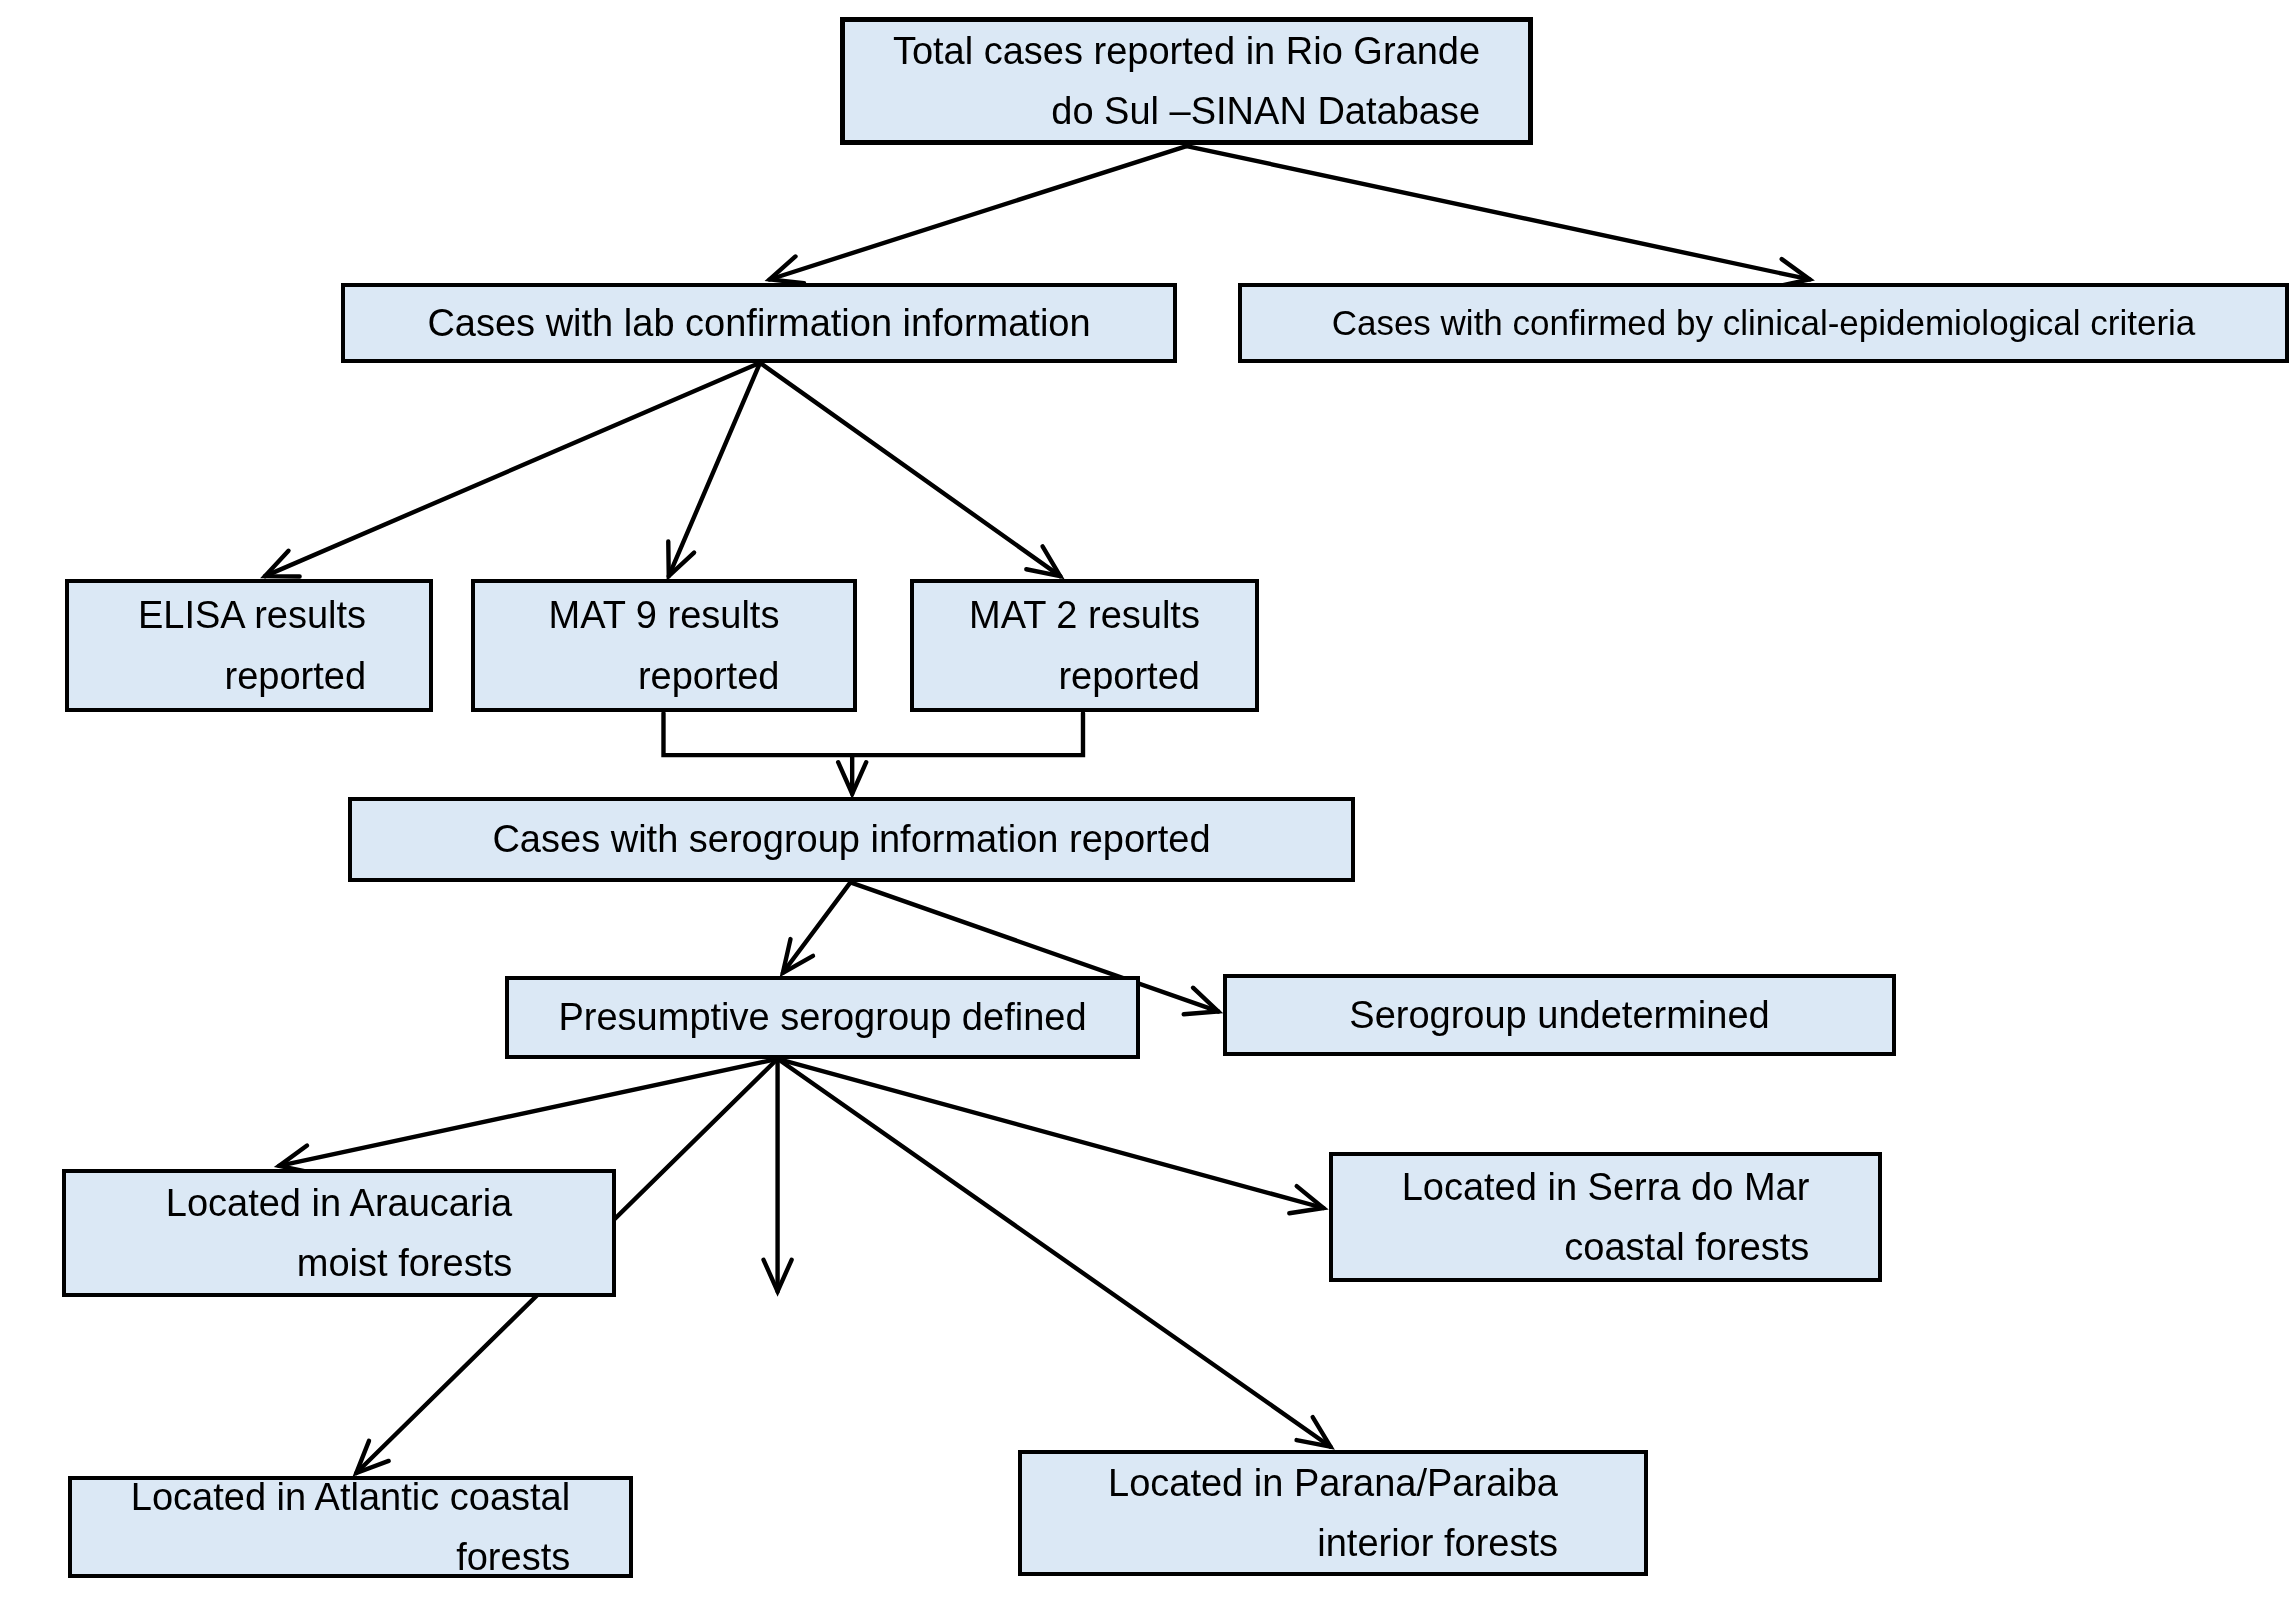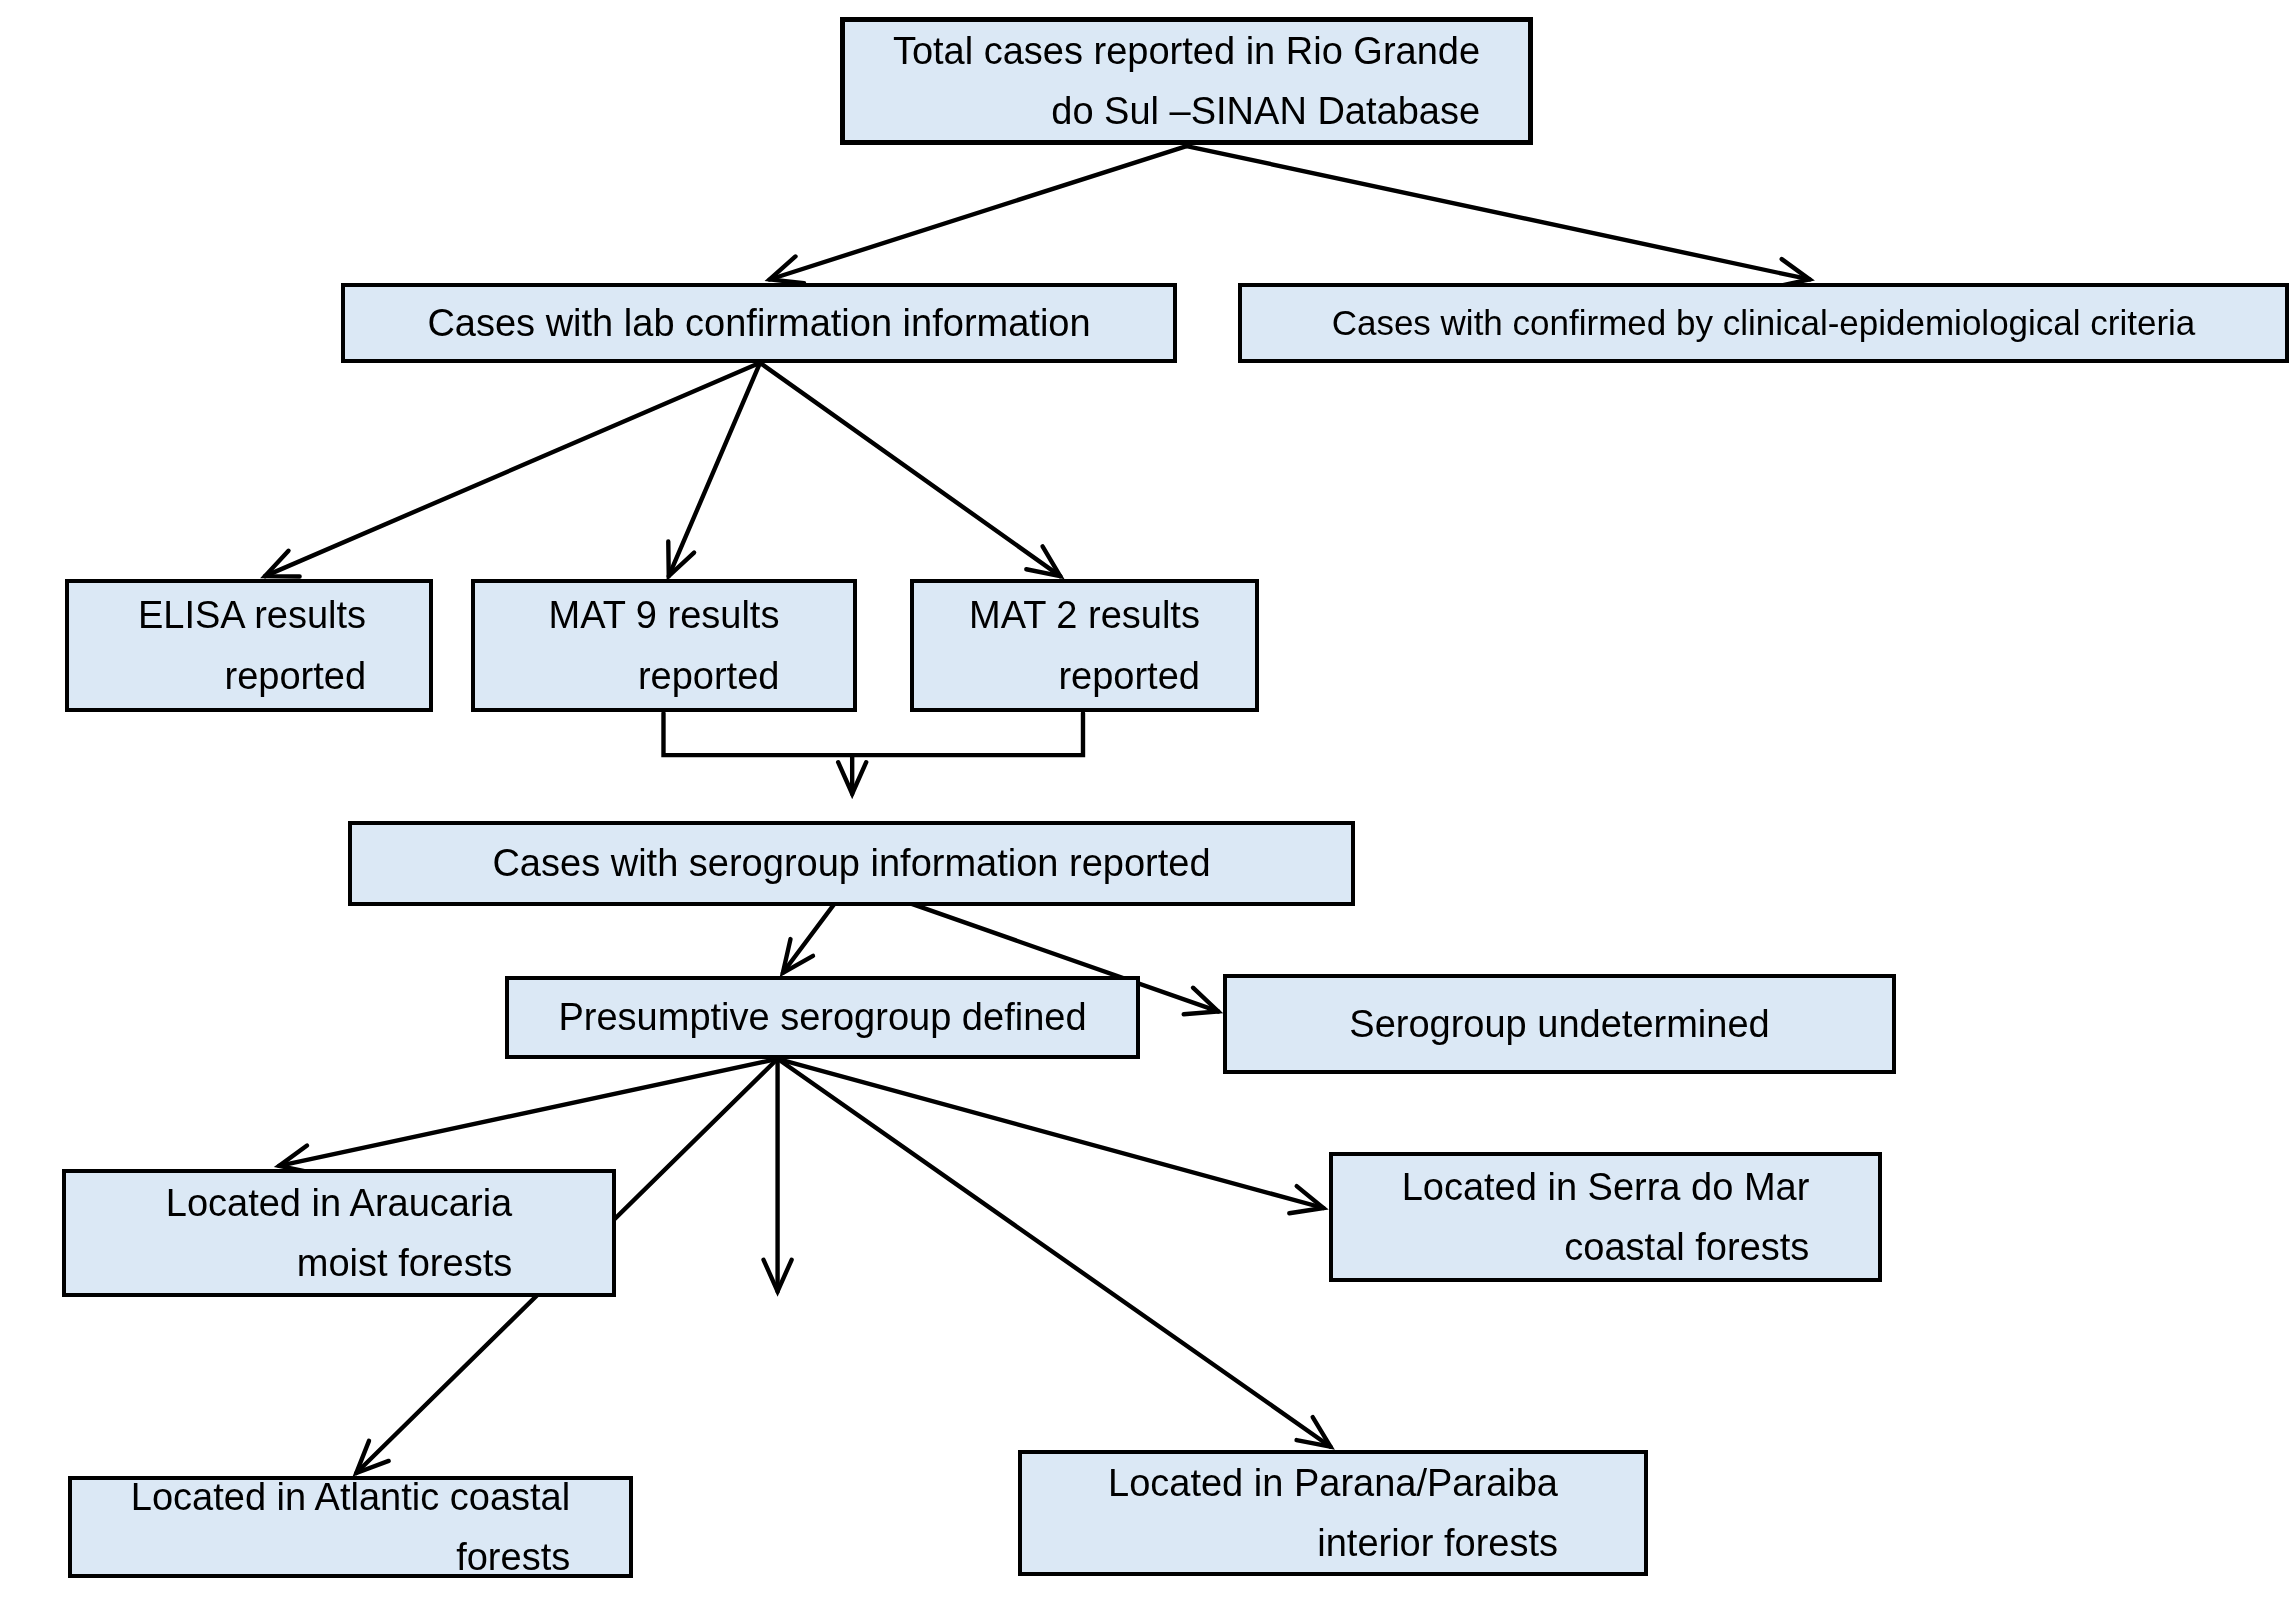--- a/index.html
+++ b/index.html
@@ -29,23 +29,23 @@
     font-size: 38px;
     line-height: 1.58;
   }
   .node .txt { white-space: pre-line; }
   #n-total        { left:  840px; top:   16.7px; width:  693px; height: 128px; border-width: 5.3px; }
   #n-lab          { left:  341px; top:  283px; width:  836px; height:  80px; }
   #n-clinical     { left: 1238px; top:  283px; width: 1051px; height:  80px; font-size: 35px; }
   #n-elisa        { left:   65px; top:  579px; width:  368px; height: 133px; padding-left: 6px; }
   #n-mat1         { left:  471px; top:  579px; width:  386px; height: 133px; }
   #n-mat2         { left: 910px; top:  579px; width:  349px; height: 133px; }
-  #n-sero         { left:  348px; top:  797px; width: 1007px; height:  85px; margin-top: 24px; }
+  #n-sero         { left:  348px; top:  797px; width: 1007px; height:  85px; }
   #n-presumptive  { left:  461px; top: 976px; width:  635px; height:  83px; margin-left: 44px; }
-  #n-undetermined { left: 1223px; top: 974px; width:  673px; height:  100px; }
+  #n-undetermined { left: 1223px; top: 974px; width:  673px; height:  82px; }
   #n-araucaria    { left:   14px; top: 1169px; width:  554px; height: 128px; margin-left: 48px; }
   #n-serra        { left: 1329px; top: 1152px; width:  553px; height: 130px; }
   #n-uruguayan    { left:  569px; top: 1295px; width:  418px; height: 135px; }
   #n-atlantic     { left:   68px; top: 1476px; width:  565px; height: 102px; }
   #n-parana       { left: 1018px; top: 1450px; width:  630px; height: 126px; }
   .edge { stroke: currentColor; stroke-width: 5; fill: none; stroke-linecap: round; }
 </style>
 </head>
 <body style="background: rgb(255, 255, 255);">
 

